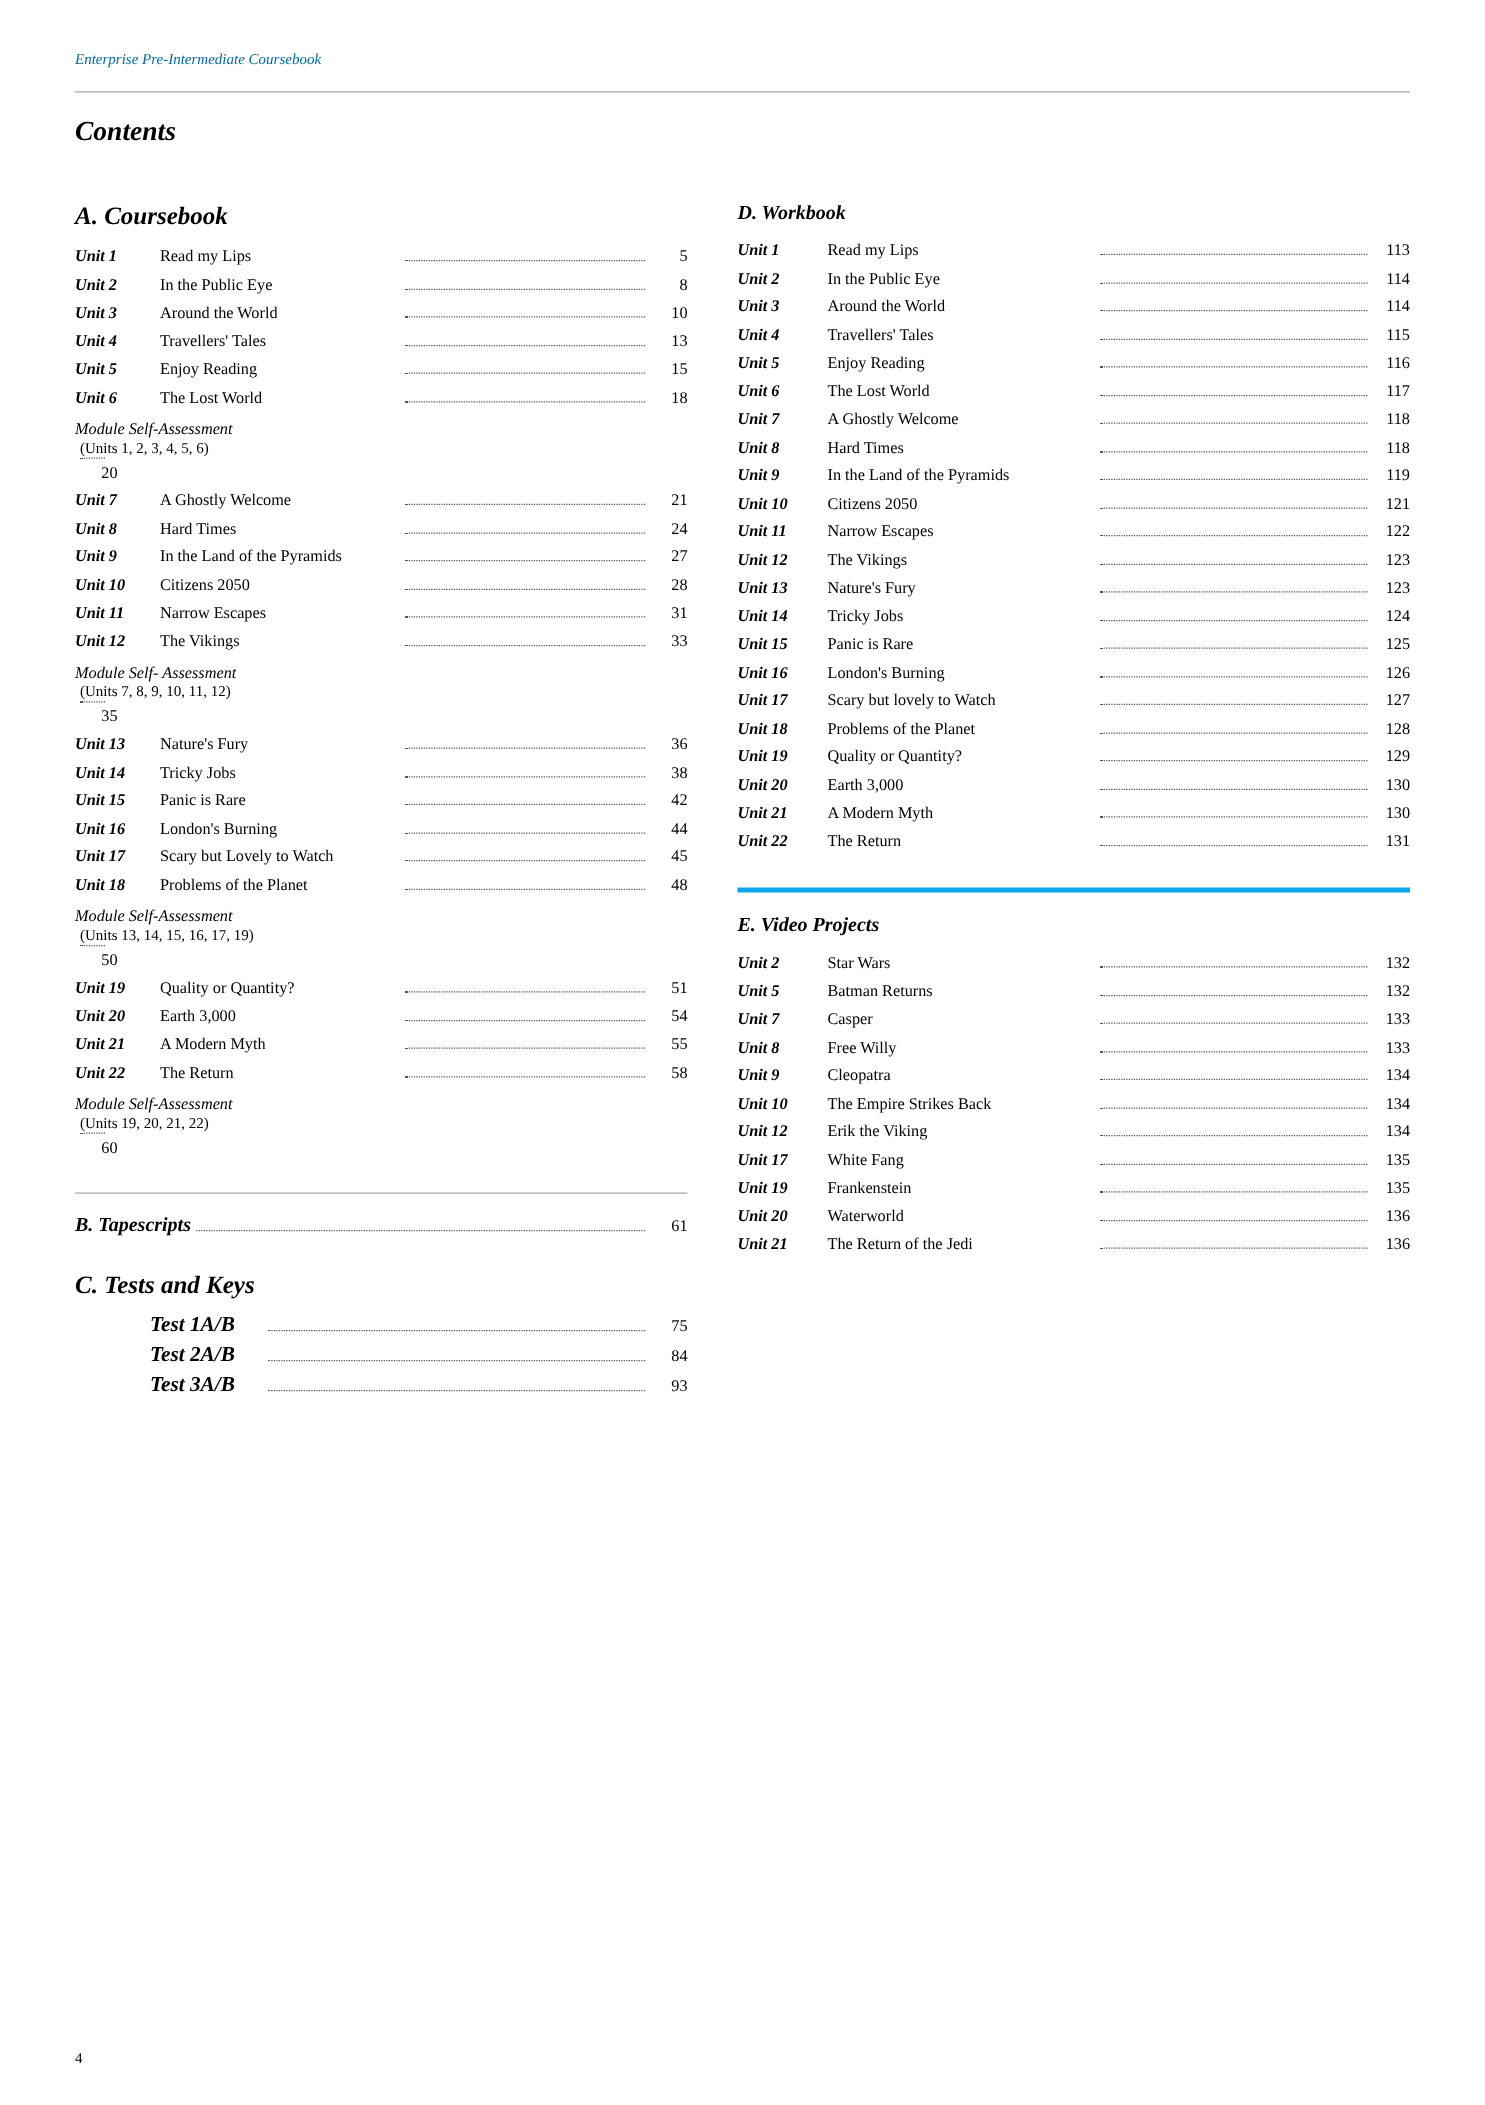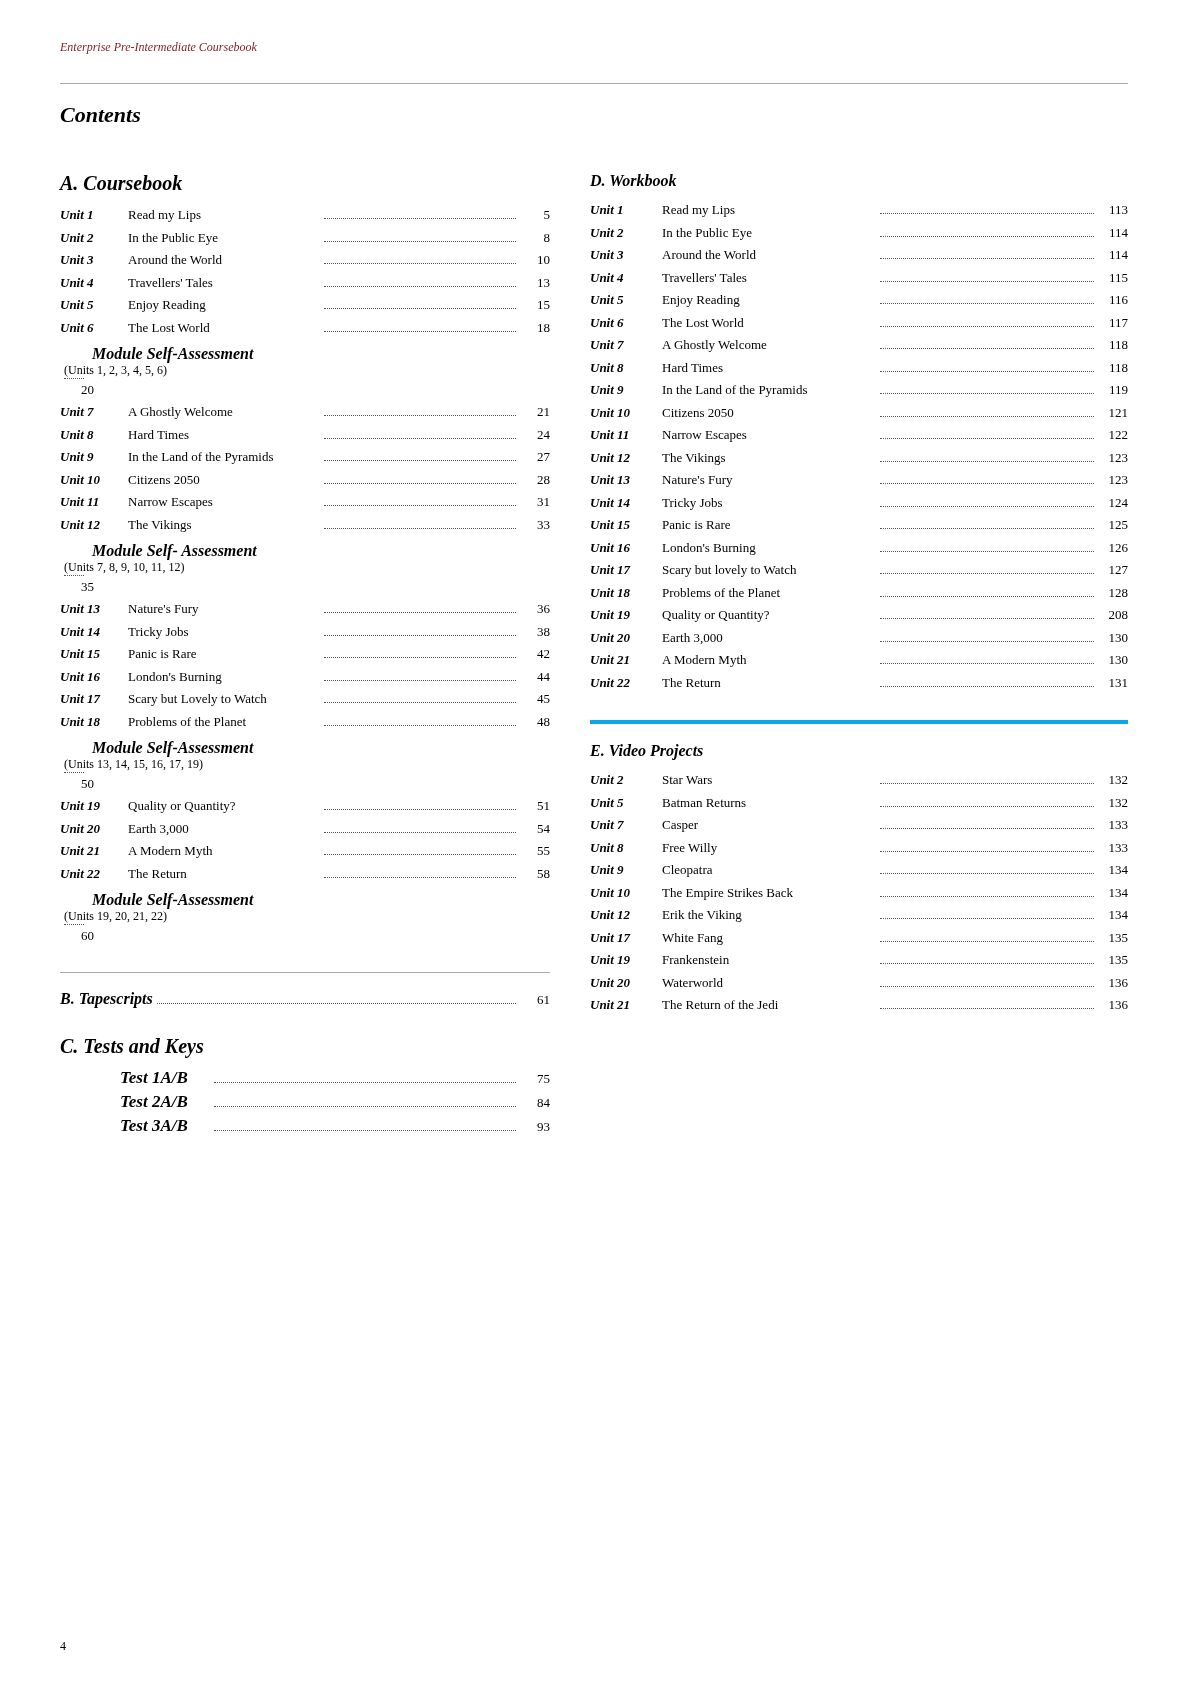--- a/index.html
+++ b/index.html
@@ -8,22 +8,22 @@
       font-family: 'Times New Roman', Times, serif;
       font-size: 13px;
       color: #000;
       width: 1188px;
       min-height: 1684px;
       padding: 40px 60px 60px 60px;
     }
     .book-title {
       font-style: italic;
       font-size: 12px;
-      margin-bottom: 28px;
-      color: #7f1d1d;
+      margin-bottom: 18px;
+      color: #0369a1;
     }
     .divider-top {
       border: none;
       border-top: 1px solid #aaa;
       margin-bottom: 18px;
     }
     .contents-heading {
       font-weight: bold;
       font-size: 22px;
       margin-bottom: 40px;
@@ -70,26 +70,25 @@
       margin: 0 4px 3px 4px;
       min-width: 20px;
     }
     .page-num {
       font-size: 13px;
       width: 30px;
       text-align: right;
       flex-shrink: 0;
     }
     .module-assessment {
-      font-weight: bold;
-      font-style: italic;
-      font-size: 16px;
+      font-weight: normal;
+      font-style: italic;
+      font-size: 13px;
       margin-top: 8px;
       margin-bottom: 0px;
-      margin-left: 32px;
     }
     .module-sub {
       font-size: 12px;
       display: flex;
       align-items: baseline;
       margin-bottom: 4px;
       flex-direction: column;
     }
     .module-sub .dot-leader {
       flex: 1;
@@ -470,21 +469,21 @@
         <div class="toc-entry">
           <span class="right-unit-label">Unit 18</span>
           <span class="entry-title">Problems of the Planet</span>
           <span class="dot-leader"></span>
           <span class="page-num">128</span>
         </div>
         <div class="toc-entry">
           <span class="right-unit-label">Unit 19</span>
           <span class="entry-title">Quality or Quantity?</span>
           <span class="dot-leader"></span>
-          <span class="page-num">208</span>
+          <span class="page-num">129</span>
         </div>
         <div class="toc-entry">
           <span class="right-unit-label">Unit 20</span>
           <span class="entry-title">Earth 3,000</span>
           <span class="dot-leader"></span>
           <span class="page-num">130</span>
         </div>
         <div class="toc-entry">
           <span class="right-unit-label">Unit 21</span>
           <span class="entry-title">A Modern Myth</span>

